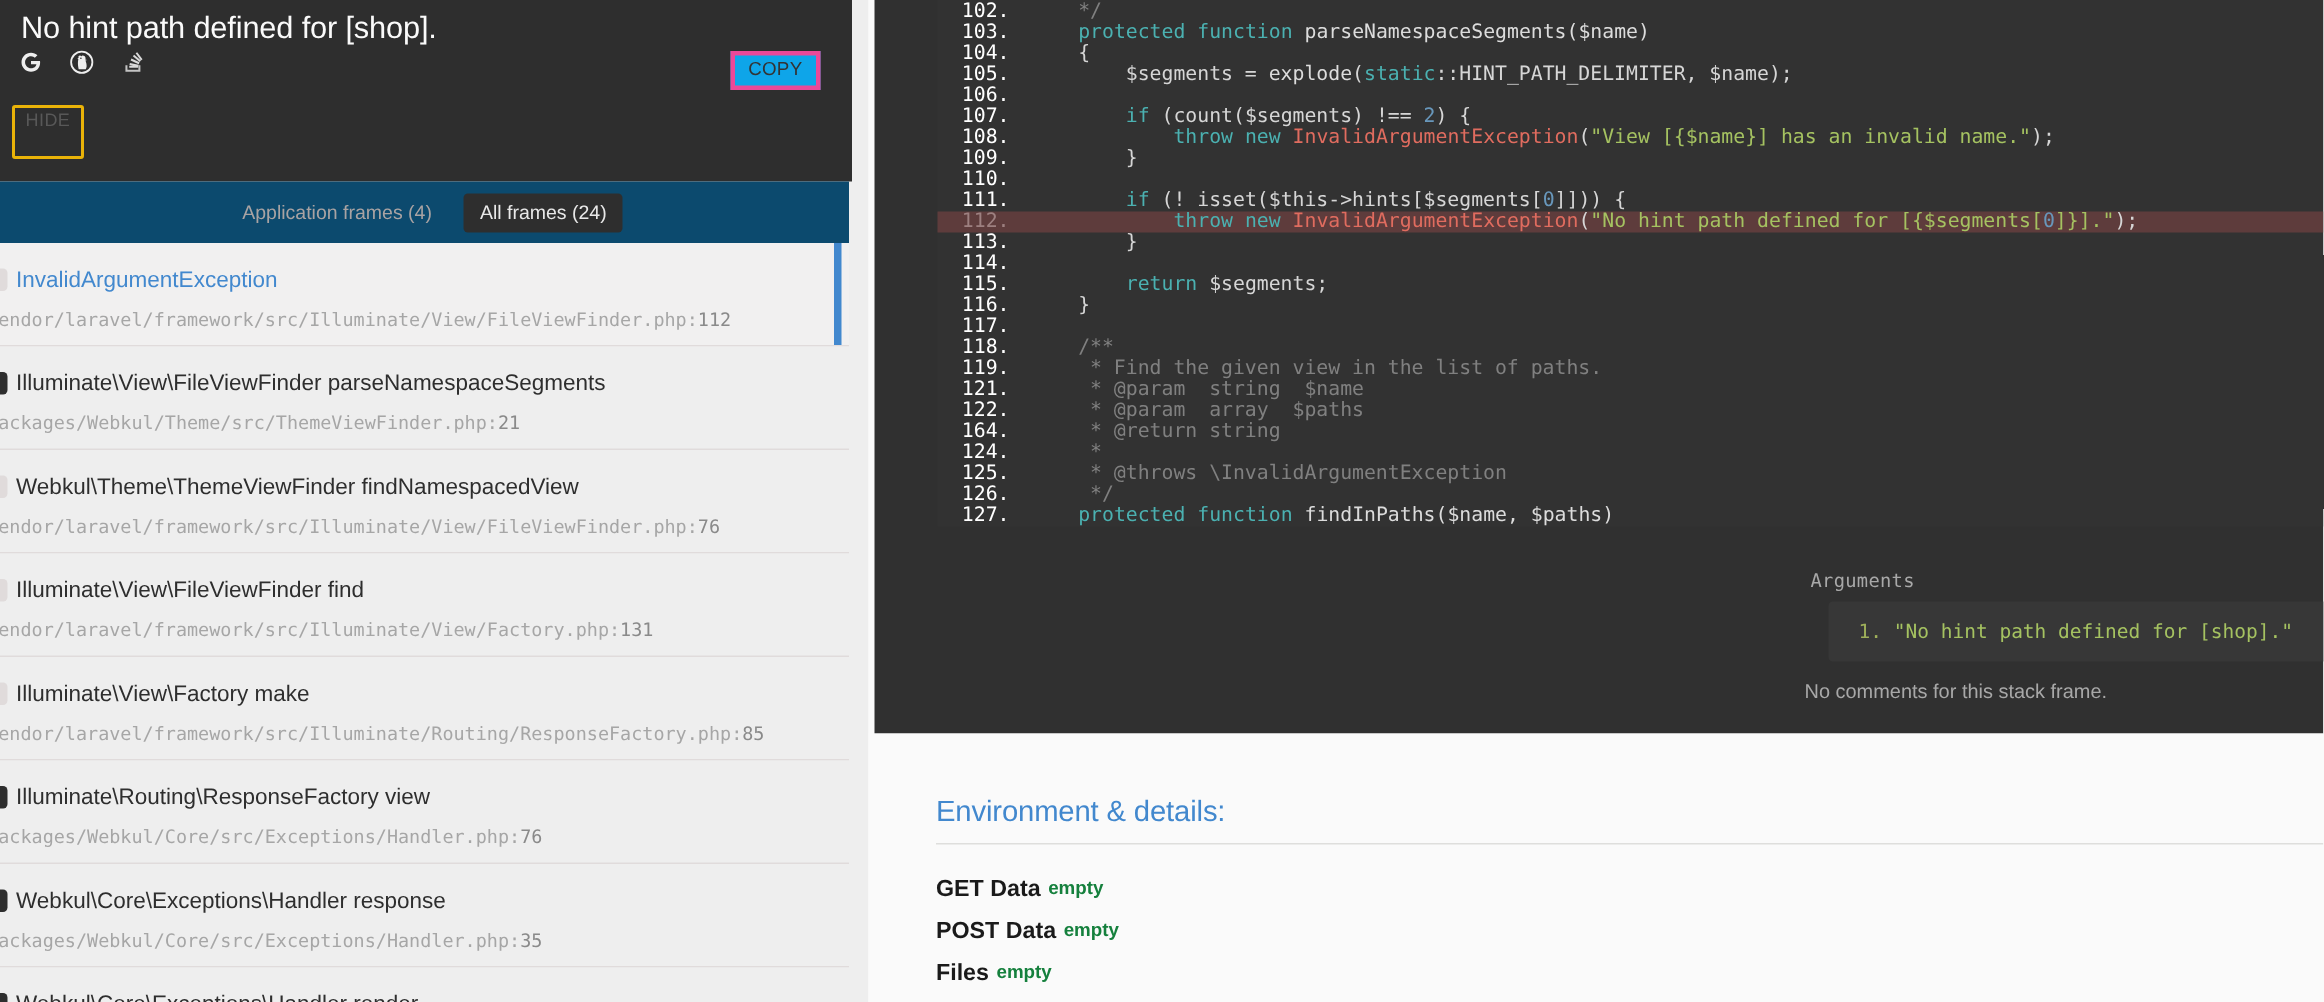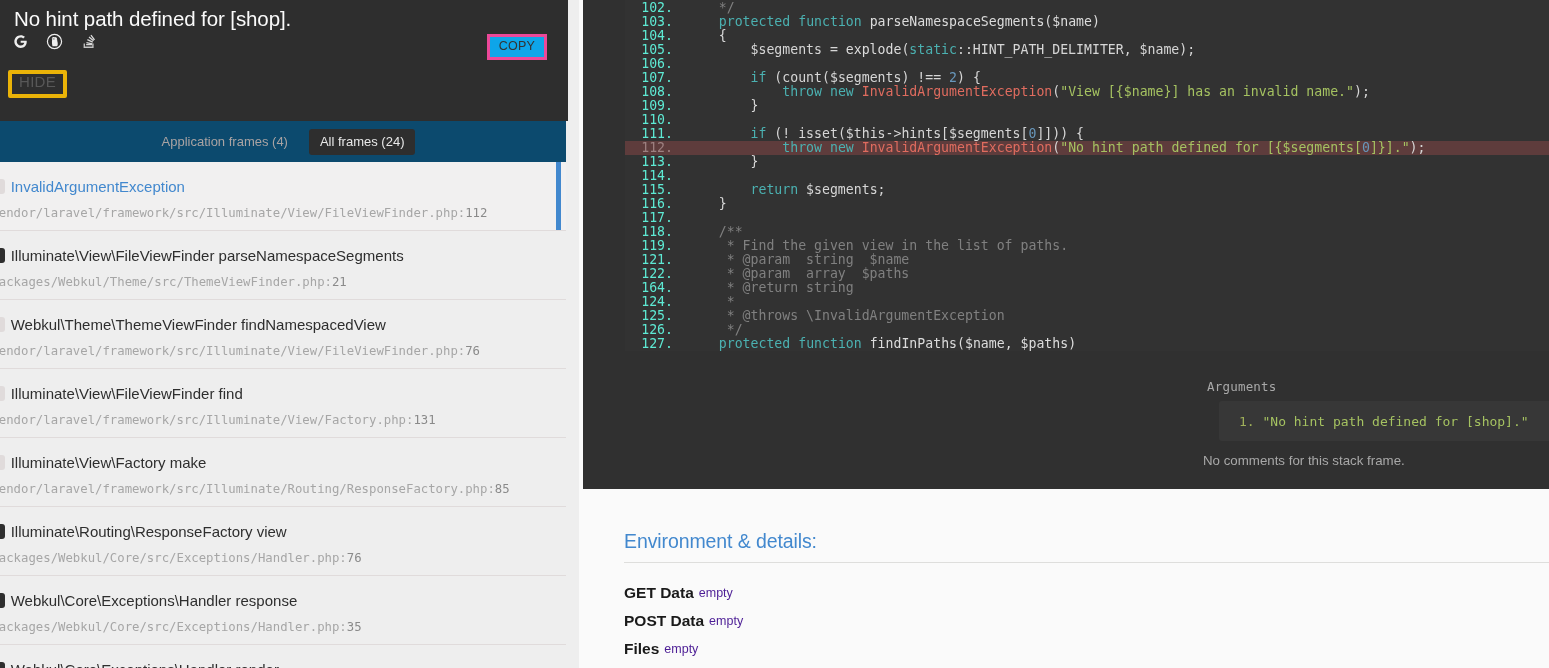--- a/index.html
+++ b/index.html
@@ -52,25 +52,25 @@
     font-family: "Liberation Sans", sans-serif;
     padding: 3px 9px 4px 9px;
     line-height: 13px;
     cursor: pointer;
     letter-spacing: .2px;
   }
   .hide-btn {
     position: absolute; left: 8px; top: 70px;
     background: transparent;
     color: #585858;
-    border: 4px solid #eab308;
+    border: 2px solid #eab308;
     border-radius: 2px;
-    font-size: 15px;
+    font-size: 12px;
     font-family: "Liberation Sans", sans-serif;
-    padding: 2px 7px 6px 7px;
+    padding: 2px 7px 18px 7px;
     line-height: 12px;
     cursor: pointer;
     letter-spacing: .3px;
   }
 
   
   .frames-nav {
     position: absolute; left: 0; top: 121px;
     width: 566px; height: 41px;
     background: #0c4a6e;
@@ -185,21 +185,21 @@
     font-size: 13.2px;
     line-height: 14px;
     height: 14px;
     white-space: pre;
     color: #a9b7c6;
   }
   .cl .ln {
     display: inline-block;
     width: 62px;
     text-align: right;
-    color: #5eead4;
+    color: #ffffff;
     padding-right: 14px;
     user-select: none;
   }
   .cl.hl { background: #5e3c3c; }
   .cl.hl .ln { color: #9d8080; }
   .kw  { color: #4bb1b1; }
   .fn  { color: #dcdcdc; }
   .str { color: #a5c261; }
   .num { color: #6897bb; }
   .cls { color: #e06c5f; }
@@ -253,22 +253,22 @@
   }
   .env-row {
     position: absolute; left: 45px;
     font-size: 15.5px;
     font-weight: 700;
     color: #1a1a1a;
     white-space: nowrap;
   }
   .env-row .empty {
     font-size: 12.5px;
-    font-weight: 400;
-    color: #4c1d95;
+    font-weight: 700;
+    color: #15803d;
     margin-left: 5px;
     vertical-align: 1px;
   }
 </style>
 </head>
 <body>
 
 <div id="app">
 
   <div class="left-panel">

